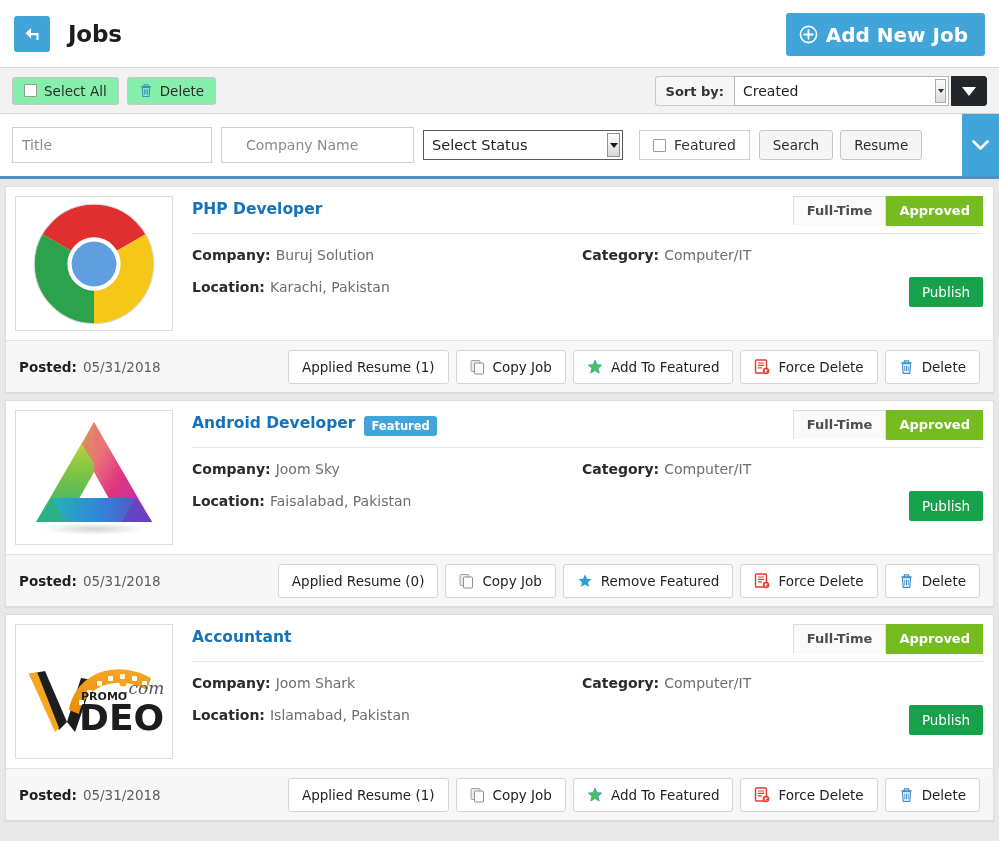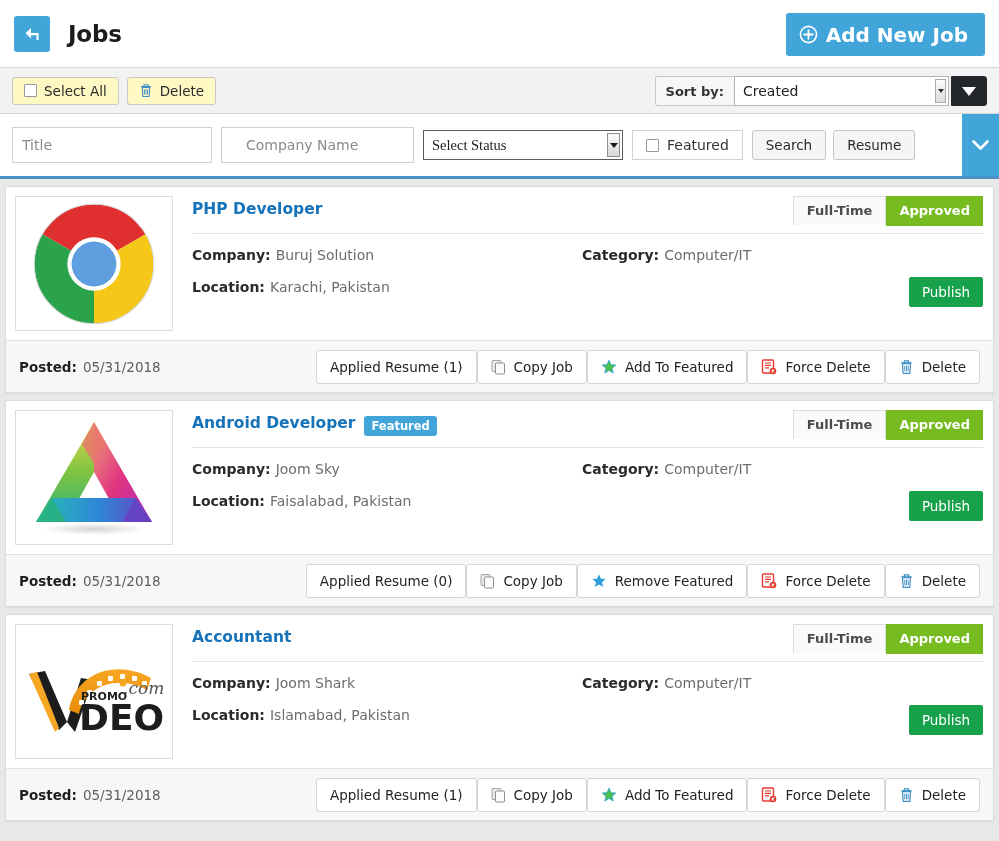--- a/index.html
+++ b/index.html
@@ -65,21 +65,21 @@
     background: #f2f2f2;
     border-bottom: 1px solid #d4d4d4;
     height: 46px;
     display: flex;
     align-items: center;
     padding: 0 12px;
     position: relative;
   }
   .tb-btn {
     height: 28px;
-    background: #fef9c3;
+    background: #86efac;
     border: 1px solid #c8c8c8;
     border-radius: 3px;
     font-size: 13.5px;
     color: #2b2b2b;
     display: inline-flex; align-items: center; gap: 7px;
     padding: 0 11px;
     cursor: pointer;
     font-family: inherit;
     margin-right: 8px;
   }
@@ -164,21 +164,21 @@
     background: #fff;
     font-size: 14px;
     font-family: inherit;
     padding: 0 9px;
     color: #333;
     outline: none;
   }
   .f-input::placeholder { color: #8a8a8a; }
   #f-title { width: 200px; margin-right: 9px; }
   #f-company { width: 193px; margin-right: 9px; padding-left: 24px; }
-  .f-status-box { position: relative; width: 200px; height: 30px; margin-right: 9px; font-family: Liberation Serif, serif; }
+  .f-status-box { position: relative; width: 200px; height: 30px; margin-right: 16px; }
   .f-status {
     width: 200px; height: 30px;
     border: 1px solid #5a5a5a;
     background: #fff;
     font-size: 14.5px;
     color: #222;
     font-family: inherit;
     padding: 0 8px;
     appearance: none; -webkit-appearance: none;
   }
@@ -338,20 +338,21 @@
     padding: 0 13px;
   }
   .posted {
     font-size: 13.5px;
   }
   .posted b { color: #1f1f1f; }
   .posted span { color: #5d5d5d; margin-left: 6px; }
   .actions {
     margin-left: auto;
     display: flex;
+    gap: 7px;
   }
   .act-btn {
     height: 34px;
     background: #fff;
     border: 1px solid #d5d5d5;
     border-radius: 3px;
     font-size: 13.5px;
     color: #232323;
     display: inline-flex; align-items: center; gap: 8px;
     padding: 0 13px;

